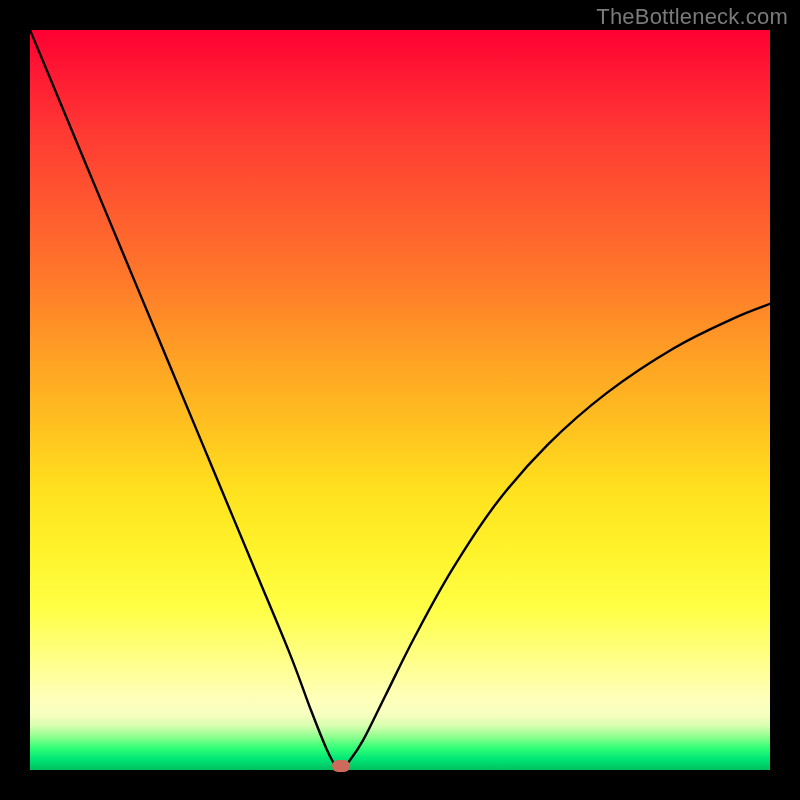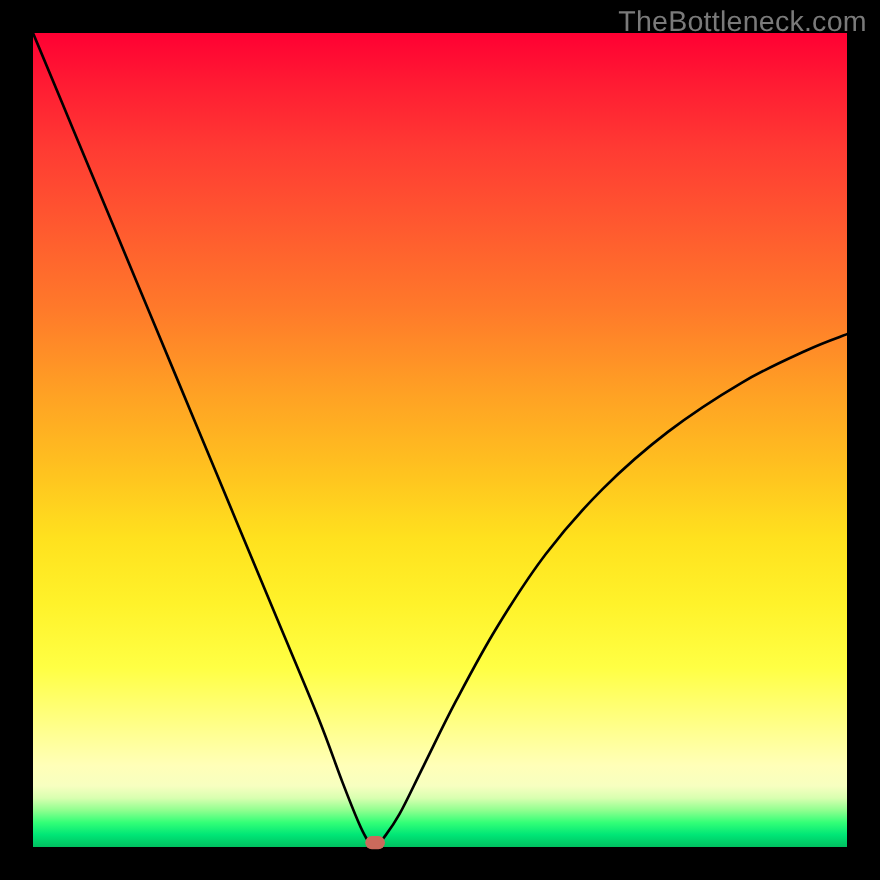--- a/index.html
+++ b/index.html
@@ -4,21 +4,21 @@
 <style>
   * { margin: 0; padding: 0; box-sizing: border-box; }
   html, body { width: 800px; height: 800px; overflow: hidden; }
   body { background: #000; position: relative; font-family: Arial, Helvetica, sans-serif; }
 
   .watermark {
     position: absolute;
     top: 4px;
     right: 12px;
     color: #7a7a7a;
-    font-size: 26px;
+    font-size: 22px;
     font-weight: 400;
     z-index: 10;
     letter-spacing: 0.2px;
   }
 
   .plot-frame {
     position: absolute;
     left: 30px;
     top: 30px;
     width: 740px;

